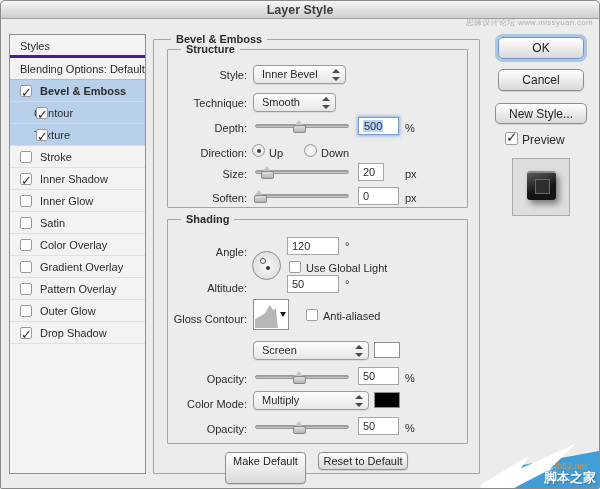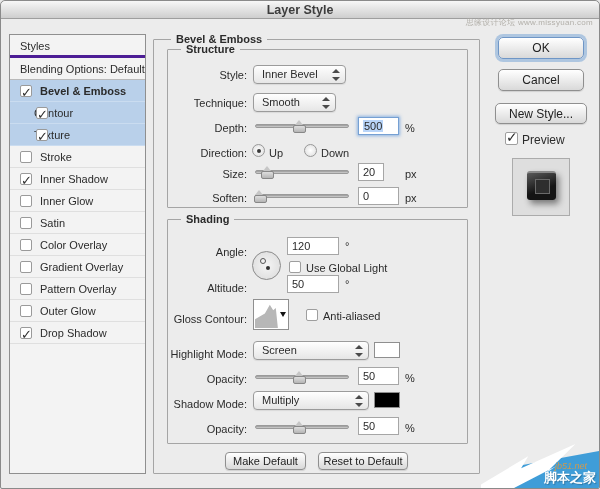--- a/index.html
+++ b/index.html
@@ -243,49 +243,48 @@
   <div class="txt" style="left:344px;top:277px;">°</div>
 
   <div class="lbl" style="left:156px;top:312px;width:90px;">Gloss Contour:</div>
   <div class="contour" style="left:252px;top:298px;">
     <span class="curve"></span>
     <span class="drop"></span>
   </div>
   <span class="checkbox" style="left:305px;top:308px;"></span>
   <div class="txt" style="left:322px;top:309px;">Anti-aliased</div>
 
-  <div class="lbl" style="left:146px;top:347px;width:100px;">Highlight Mode:</div>
   <div class="dropdown" style="left:252px;top:340px;width:116px;">
     <span>Screen</span>
     <span class="arrows"></span>
   </div>
   <div class="swatch" style="left:373px;top:341px;width:26px;height:16px;background:#ffffff;"></div>
 
   <div class="lbl" style="left:166px;top:372px;width:80px;">Opacity:</div>
   <div class="slider" style="left:254px;top:374px;width:94px;">
     <span class="thumb" style="left:47%;"></span>
   </div>
   <div class="field" style="left:357px;top:366px;width:41px;">50</div>
   <div class="txt" style="left:404px;top:371px;">%</div>
 
-  <div class="lbl" style="left:146px;top:397px;width:100px;">Shadow Mode:</div>
+  <div class="lbl" style="left:146px;top:397px;width:100px;">Color Mode:</div>
   <div class="dropdown" style="left:252px;top:390px;width:116px;">
     <span>Multiply</span>
     <span class="arrows"></span>
   </div>
   <div class="swatch" style="left:373px;top:391px;width:26px;height:16px;background:#000000;"></div>
 
   <div class="lbl" style="left:166px;top:422px;width:80px;">Opacity:</div>
   <div class="slider" style="left:254px;top:424px;width:94px;">
     <span class="thumb" style="left:47%;"></span>
   </div>
   <div class="field" style="left:357px;top:416px;width:41px;">50</div>
   <div class="txt" style="left:404px;top:421px;">%</div>
 
-  <div class="btn small" style="left:224px;top:451px;width:81px;height:18px;line-height:17px;">Make Default</div>
+  <div class="btn small" style="left:224px;top:451px;width:81px;height:32px;line-height:17px;">Make Default</div>
   <div class="btn small" style="left:317px;top:451px;width:90px;height:18px;line-height:17px;">Reset to Default</div>
 
   <div class="btn default" style="left:497px;top:36px;width:86px;height:22px;line-height:21px;">OK</div>
   <div class="btn" style="left:497px;top:68px;width:86px;height:22px;line-height:21px;">Cancel</div>
   <div class="btn" style="left:494px;top:102px;width:92px;height:21px;line-height:20px;">New Style...</div>
   <span class="checkbox on" style="left:504px;top:131px;width:13px;height:13px;"></span>
   <div class="txt" style="left:521px;top:132px;font-size:12px;">Preview</div>
   <div class="preview-box">
     <div class="preview-obj"></div>
   </div>

